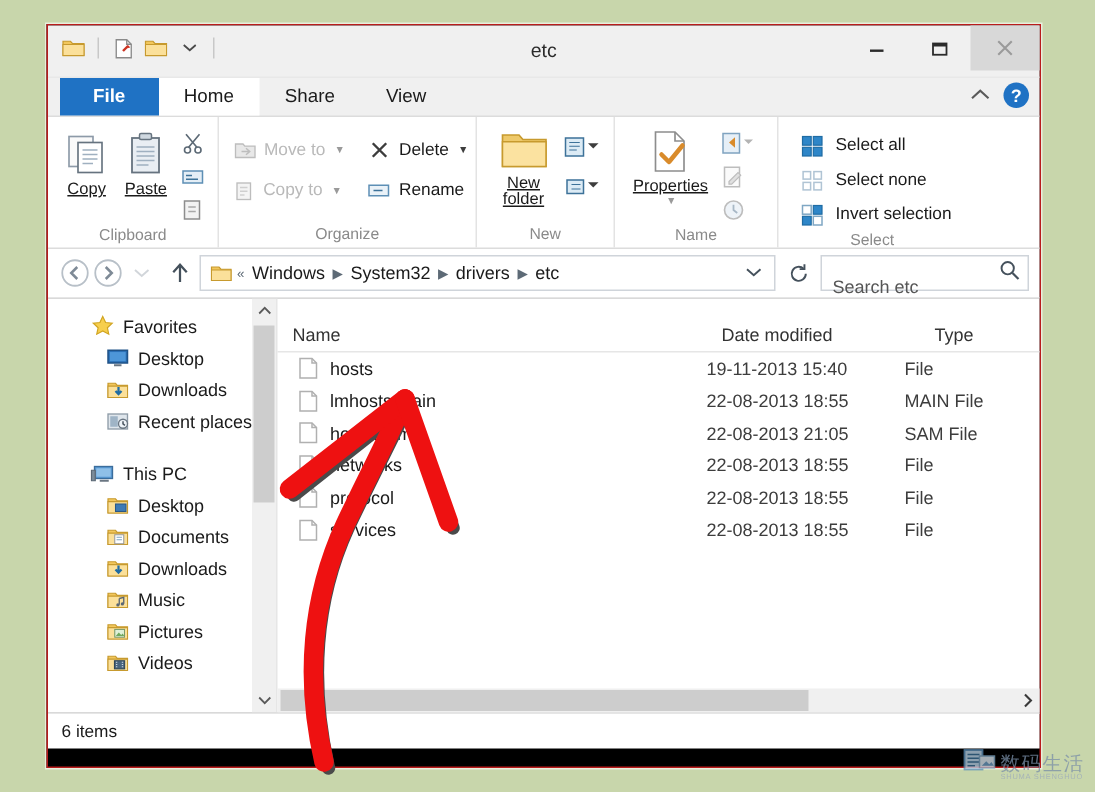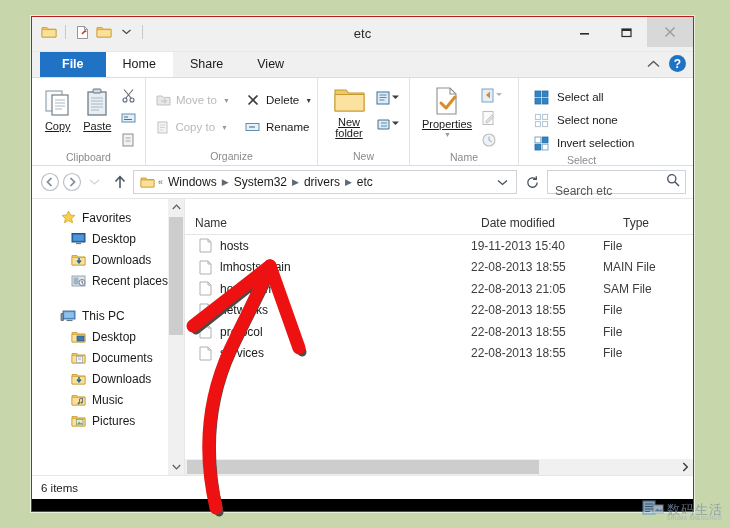--- a/index.html
+++ b/index.html
@@ -631,20 +631,31 @@
         <div class="navitem">
           <span class="nico">
             <svg width="15" height="14" viewBox="0 0 15 14">
                 <path d="M1 2.5h5l1.2 1.4H14V12H1z" fill="#f2c75c" stroke="#c79a2e" stroke-width=".8"></path>
                 <path d="M1 4.4h13V12H1z" fill="#fbe09a" stroke="#c79a2e" stroke-width=".7"></path>
                 <rect x="5.5" y="5.6" width="6.5" height="5.2" fill="#dff0d8" stroke="#7a9a6a" stroke-width=".7"></rect>
                 <path d="M6.2 10l2-2.4 1.6 1.8 1-1 1 1.6z" fill="#6fa85c"></path>
               </svg>
           </span>
           <span class="nlbl">Pictures</span>
+        </div>
+        <div class="navitem">
+          <span class="nico">
+            <svg width="15" height="14" viewBox="0 0 15 14">
+                <path d="M1 2.5h5l1.2 1.4H14V12H1z" fill="#f2c75c" stroke="#c79a2e" stroke-width=".8"></path>
+                <path d="M1 4.4h13V12H1z" fill="#fbe09a" stroke="#c79a2e" stroke-width=".7"></path>
+                <rect x="5.3" y="5.5" width="6.8" height="5.4" fill="#49657e" stroke="#2f4557" stroke-width=".7"></rect>
+                <path d="M6.3 6.5h.9M6.3 8h.9M6.3 9.5h.9M10.2 6.5h.9M10.2 8h.9M10.2 9.5h.9" stroke="#cfd8e0" stroke-width=".7"></path>
+              </svg>
+          </span>
+          <span class="nlbl">Videos</span>
         </div>
 
         <div class="navscroll">
           <div class="arrow">
             <svg width="9" height="6" viewBox="0 0 9 6">
                 <path d="M.8 5L4.5 1.2 8.2 5" fill="none" stroke="#5a5a5a" stroke-width="1.2"></path>
               </svg>
           </div>
           <div class="thumb"></div>
           <div class="arrow" style="position:absolute;bottom:0;width:16px">

